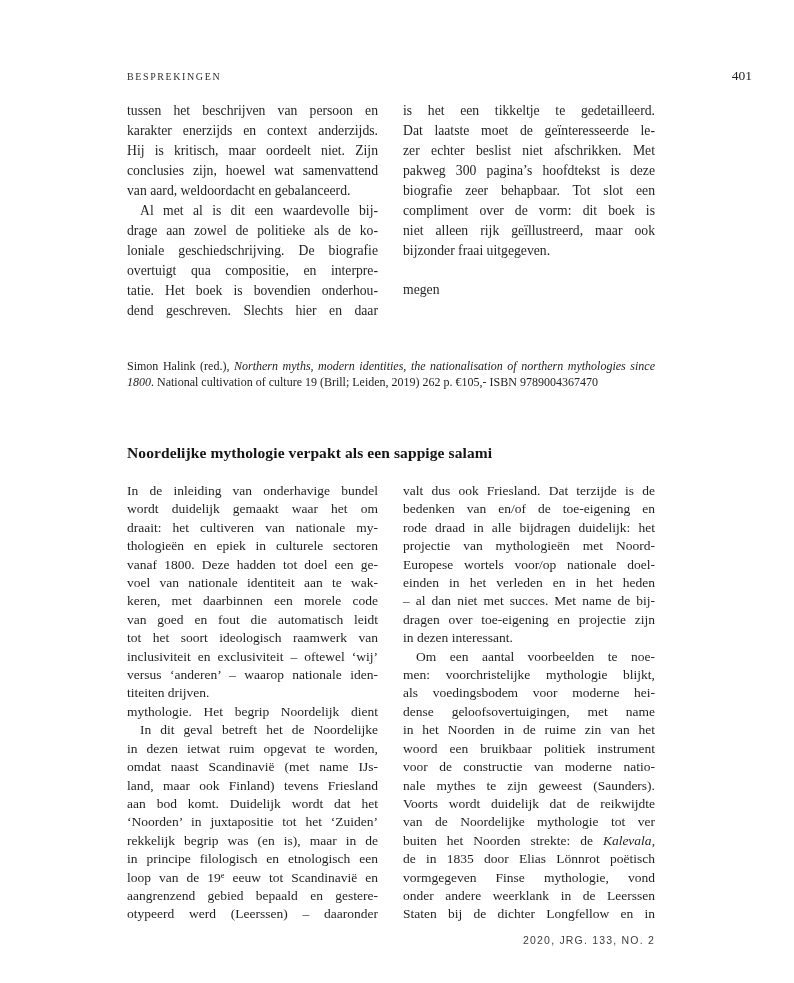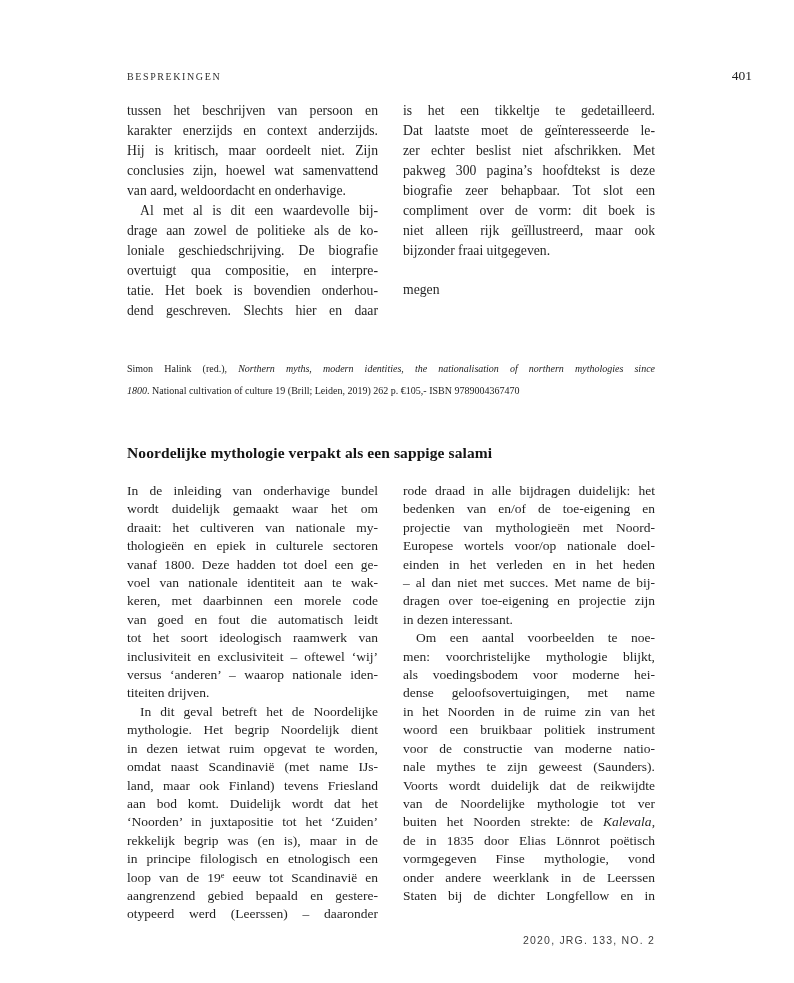--- a/index.html
+++ b/index.html
@@ -32,21 +32,21 @@
   
   .top-section{
     position:absolute;left:127px;top:101px;width:528px;
     display:flex;font-size:13.7px;line-height:20px;
   }
   .top-section .col-left{width:251px;margin-right:25px;}
   .top-section .col-right{width:252px;}
   
   .citation{
     position:absolute;left:127px;top:358px;width:528px;
-    font-size:10px;line-height:22px;color:#222;
+    font-size:12px;line-height:16px;color:#222;
   }
   .cit-line1{text-align:justify;text-align-last:justify;-moz-text-align-last:justify;}
   .cit-line2{text-align:left;}
   
   .review-title{
     position:absolute;left:127px;top:442px;width:528px;margin:0;
     font-size:15.5px;line-height:22px;font-weight:bold;color:#151515;
     letter-spacing:0.1px;
   }
   
@@ -73,21 +73,21 @@
     <span class="folio">401</span>
   </div>
 
   <div class="top-section">
     <div class="col-left" id="top-left-col">
         <div class="para">
           <div class="tline">tussen het beschrijven van persoon en</div>
           <div class="tline">karakter enerzijds en context anderzijds.</div>
           <div class="tline">Hij is kritisch, maar oordeelt niet. Zijn</div>
           <div class="tline">conclusies zijn, hoewel wat samenvattend</div>
-          <div class="tline endline">van aard, weldoordacht en onderhavige.</div>
+          <div class="tline endline">van aard, weldoordacht en gebalanceerd.</div>
         </div>
         <div class="para">
           <div class="tline indent">Al met al is dit een waardevolle bij-</div>
           <div class="tline">drage aan zowel de politieke als de ko-</div>
           <div class="tline">loniale geschiedschrijving. De biografie</div>
           <div class="tline">overtuigt qua compositie, en interpre-</div>
           <div class="tline">tatie. Het boek is bovendien onderhou-</div>
           <div class="tline">dend geschreven. Slechts hier en daar</div>
         </div>
       </div>
@@ -125,38 +125,39 @@
           <div class="tline">vanaf 1800. Deze hadden tot doel een ge-</div>
           <div class="tline">voel van nationale identiteit aan te wak-</div>
           <div class="tline">keren, met daarbinnen een morele code</div>
           <div class="tline">van goed en fout die automatisch leidt</div>
           <div class="tline">tot het soort ideologisch raamwerk van</div>
           <div class="tline">inclusiviteit en exclusiviteit – oftewel ‘wij’</div>
           <div class="tline">versus ‘anderen’ – waarop nationale iden-</div>
           <div class="tline endline">titeiten drijven.</div>
         </div>
         <div class="para">
+          <div class="tline">mythologie. Het begrip Noordelijk dient</div>
           <div class="tline indent">In dit geval betreft het de Noordelijke</div>
-          <div class="tline">mythologie. Het begrip Noordelijk dient</div>
           <div class="tline">in dezen ietwat ruim opgevat te worden,</div>
           <div class="tline">omdat naast Scandinavië (met name IJs-</div>
           <div class="tline">land, maar ook Finland) tevens Friesland</div>
           <div class="tline">aan bod komt. Duidelijk wordt dat het</div>
           <div class="tline">‘Noorden’ in juxtapositie tot het ‘Zuiden’</div>
           <div class="tline">rekkelijk begrip was (en is), maar in de</div>
           <div class="tline">in principe filologisch en etnologisch een</div>
           <div class="tline"><span>loop van de 19</span><sup>e</sup><span> eeuw tot Scandinavië en</span></div>
           <div class="tline">aangrenzend gebied bepaald en gestere-</div>
           <div class="tline">otypeerd werd (Leerssen) – daaronder</div>
         </div>
       </div>
     <div class="col-right" id="main-right-col">
         <div class="para">
+          <div class="tline">valt dus ook Friesland. Dat terzijde is de</div>
+          <div class="tline">bedenken van en/of de toe-eigening en</div>
           <div class="tline">rode draad in alle bijdragen duidelijk: het</div>
-          <div class="tline">bedenken van en/of de toe-eigening en</div>
           <div class="tline">projectie van mythologieën met Noord-</div>
           <div class="tline">Europese wortels voor/op nationale doel-</div>
           <div class="tline">einden in het verleden en in het heden</div>
           <div class="tline">– al dan niet met succes. Met name de bij-</div>
           <div class="tline">dragen over toe-eigening en projectie zijn</div>
           <div class="tline endline">in dezen interessant.</div>
         </div>
         <div class="para">
           <div class="tline indent">Om een aantal voorbeelden te noe-</div>
           <div class="tline">men: voorchristelijke mythologie blijkt,</div>

